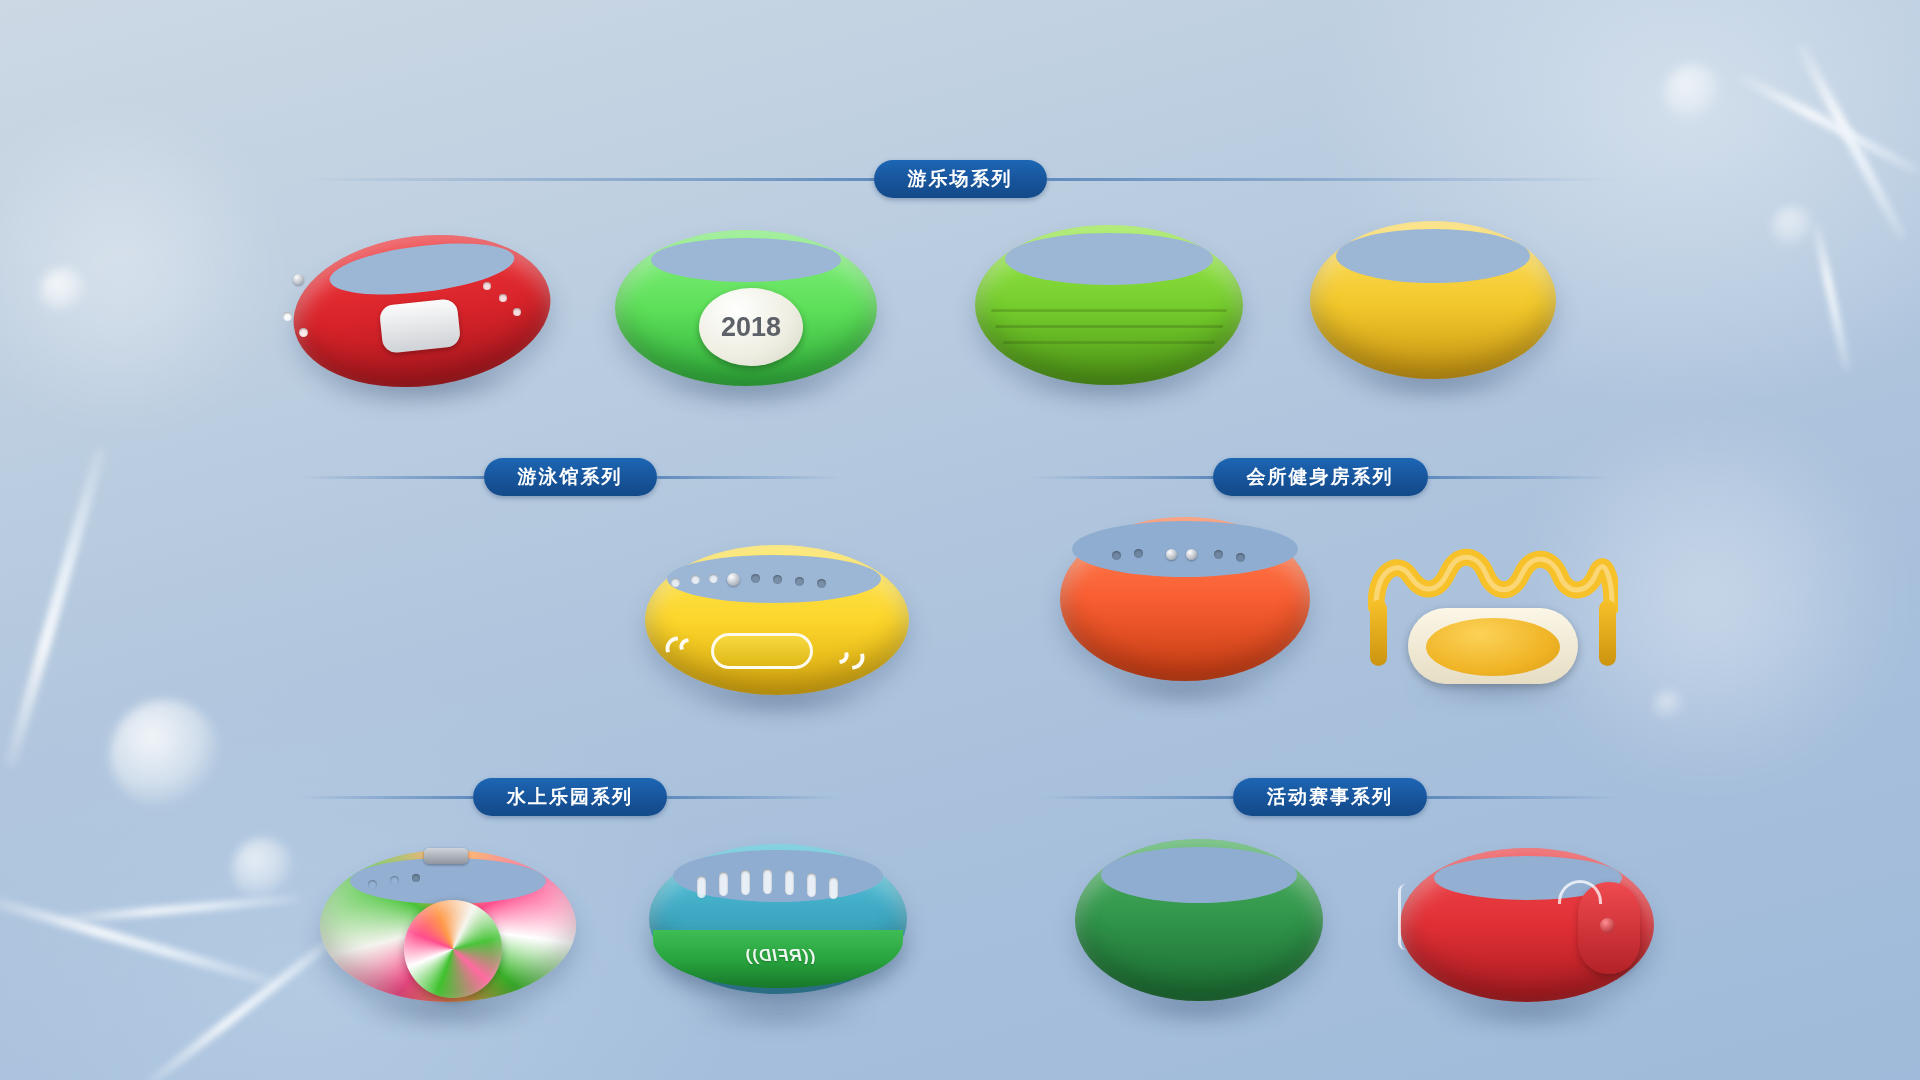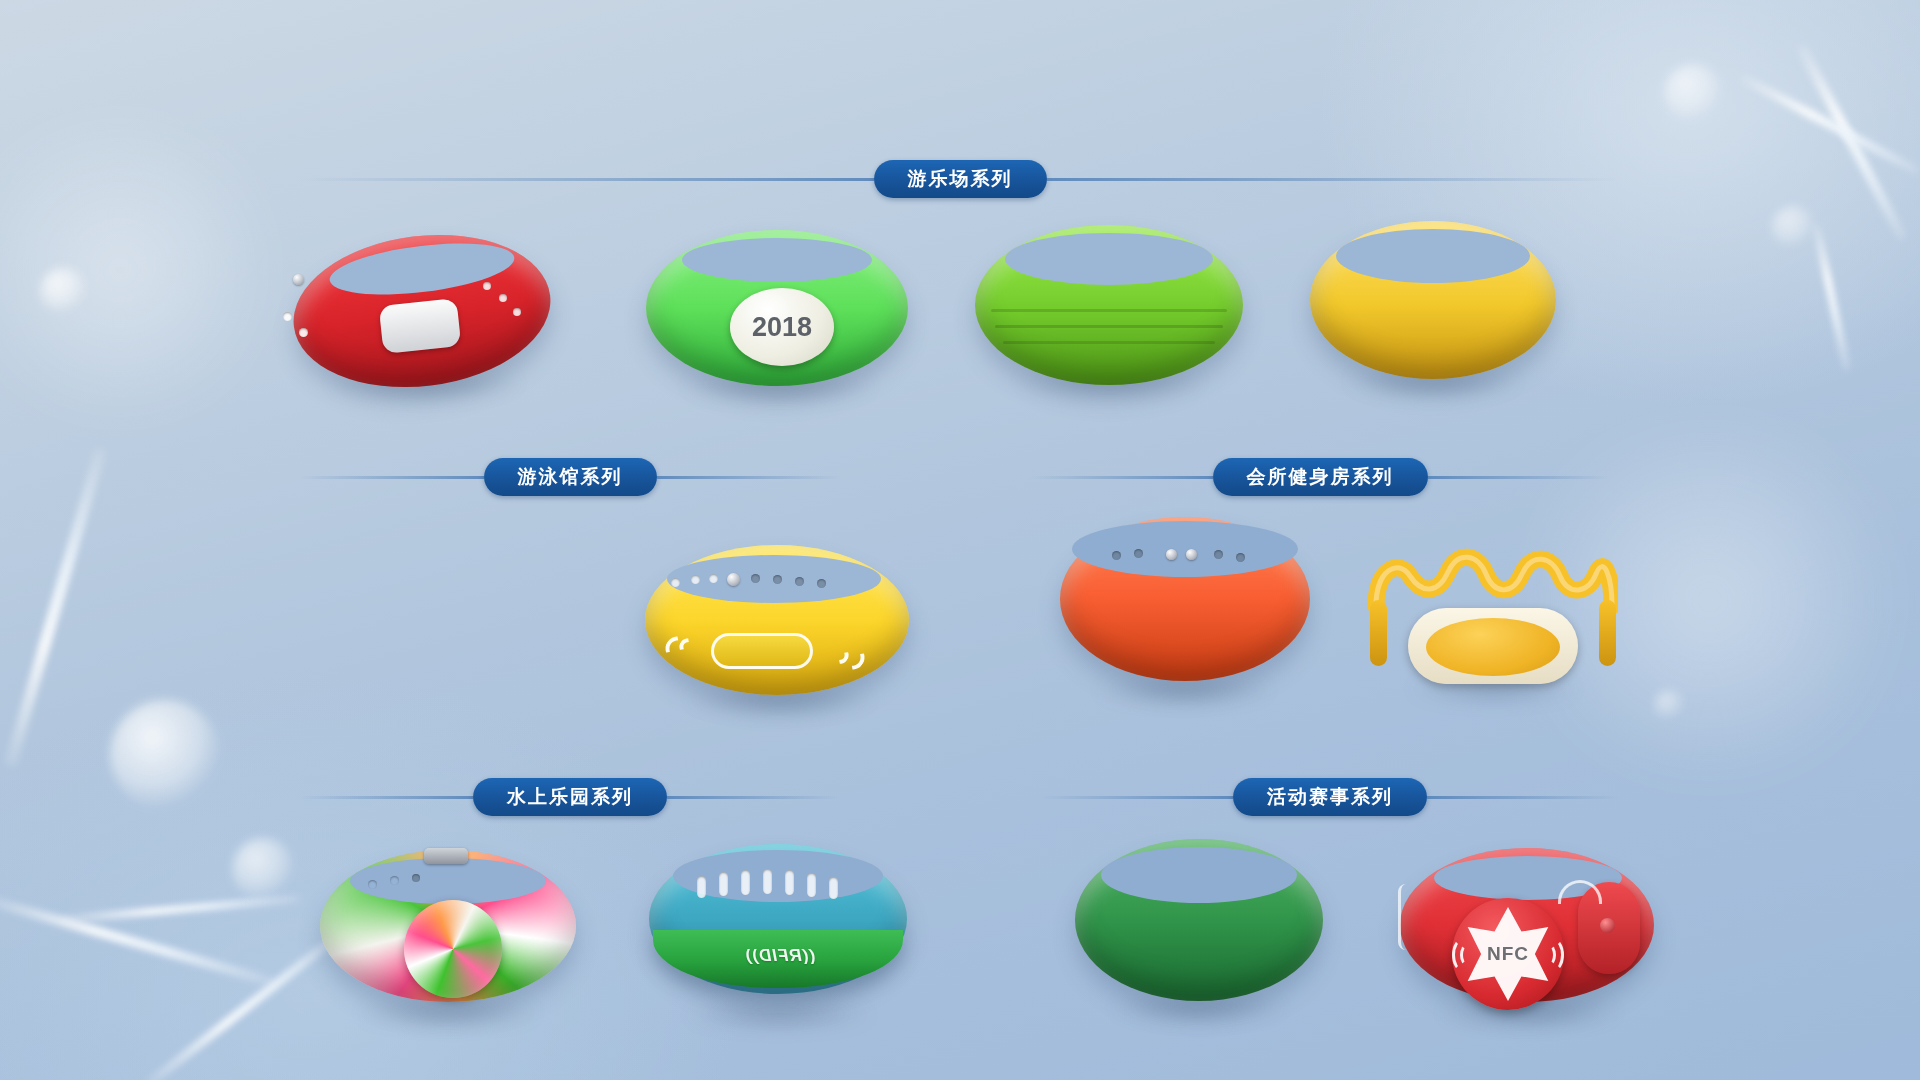--- a/index.html
+++ b/index.html
@@ -111,21 +111,21 @@
     <div class="ring" style="left:44px; top:-4px; width:186px; height:46px; background:#9cb6d6; box-shadow:none; transform:rotate(-7deg);"></div>
     <div class="face-rect" style="left:96px; top:52px; width:78px; height:48px; border-radius:14px; background:linear-gradient(180deg,#fbfbfb,#cfd2d6); box-shadow:0 2px 5px rgba(0,0,0,.3); transform:rotate(-6deg);"></div>
     <div class="stud" style="left:8px; top:24px; width:11px; height:11px;"></div>
     <div class="hole" style="left:-2px; top:62px; width:9px; height:9px; background:rgba(255,255,255,.9);"></div>
     <div class="hole" style="left:14px; top:78px; width:9px; height:9px; background:rgba(255,255,255,.9);"></div>
     <div class="hole" style="left:198px; top:32px; width:8px; height:8px; background:rgba(255,255,255,.85);"></div>
     <div class="hole" style="left:214px; top:44px; width:8px; height:8px; background:rgba(255,255,255,.85);"></div>
     <div class="hole" style="left:228px; top:58px; width:8px; height:8px; background:rgba(255,255,255,.85);"></div>
   </div>
 
-  <div class="cell" style="left:646px; top:240px; width:270px; height:160px;">
+  <div class="cell" style="left:615px; top:240px; width:270px; height:160px;">
     <div class="shade" style="left:20px; top:118px; width:226px; height:38px;"></div>
     <div class="ring" style="left:0; top:-10px; width:262px; height:156px; background:linear-gradient(180deg,#86f07e 0%,#5ee05a 50%,#2fae3a 100%);"></div>
     <div class="ring" style="left:36px; top:-2px; width:190px; height:44px; background:#9cb6d6; box-shadow:none;"></div>
     <div class="face-oval" style="left:84px; top:48px; width:104px; height:78px; background:radial-gradient(ellipse at 36% 28%,#ffffff,#eeeee2 58%,#d4d4c6 100%); box-shadow:0 3px 7px rgba(0,0,0,.3); font-size:27px;">
       <span>2018</span>
     </div>
   </div>
 
   <div class="cell" style="left:975px; top:245px; width:270px; height:150px;">
     <div class="shade" style="left:24px; top:110px; width:222px; height:36px;"></div>
@@ -245,25 +245,15 @@
 
   <div class="cell" style="left:1400px; top:862px; width:260px; height:160px;">
     <div class="shade" style="left:22px; top:126px; width:214px; height:34px;"></div>
     <div class="ring" style="left:0; top:-14px; width:254px; height:154px; background:linear-gradient(180deg,#f0494e 0%,#e03036 50%,#a81b20 100%);"></div>
     <div class="ring" style="left:34px; top:-6px; width:188px; height:44px; background:#93afd2; box-shadow:none;"></div>
     <div style="position:absolute; left:178px; top:20px; width:62px; height:92px; border-radius:32px; background:linear-gradient(180deg,#ef4a4f,#b32227); box-shadow:0 3px 7px rgba(0,0,0,.25);"></div>
     <div style="position:absolute; left:200px; top:56px; width:15px; height:15px; border-radius:50%; background:radial-gradient(circle at 36% 30%,#ff8f92,#a3191f);"></div>
     <div style="position:absolute; left:158px; top:18px; width:44px; height:24px; border:3px solid rgba(255,255,255,.75); border-bottom:none; border-radius:22px 22px 0 0;"></div>
     <div style="position:absolute; left:-2px; top:22px; width:16px; height:66px; border-left:3px solid rgba(255,255,255,.7); border-radius:8px;"></div>
 
-    <div class="nfc-badge" style="left:52px; top:36px; width:112px; height:112px; border-radius:50%; background:radial-gradient(circle at 38% 28%,#f45a5f,#d72a30 62%,#a4171c 100%); box-shadow:0 4px 10px rgba(0,0,0,.3);">
-      <svg class="star" viewBox="0 0 100 100">
-        <path d="M50 8 L62 30 L86 26 L74 50 L86 74 L62 70 L50 92 L38 70 L14 74 L26 50 L14 26 L38 30 Z" fill="#ffffff" opacity="0.95"></path>
-      </svg>
-      <span style="position:relative; z-index:2; font-size:19px; font-weight:700; color:#6e6f72; letter-spacing:1px;">NFC</span>
-      <div class="wave" style="left:8px; top:46px; width:14px; height:22px; border-color:transparent transparent transparent rgba(255,255,255,.92);"></div>
-      <div class="wave" style="left:0px; top:40px; width:22px; height:34px; border-color:transparent transparent transparent rgba(255,255,255,.92);"></div>
-      <div class="wave" style="left:90px; top:46px; width:14px; height:22px; border-color:transparent rgba(255,255,255,.92) transparent transparent;"></div>
-      <div class="wave" style="left:90px; top:40px; width:22px; height:34px; border-color:transparent rgba(255,255,255,.92) transparent transparent;"></div>
-    </div>
   </div>
 
 </div>
 
 </body></html>

